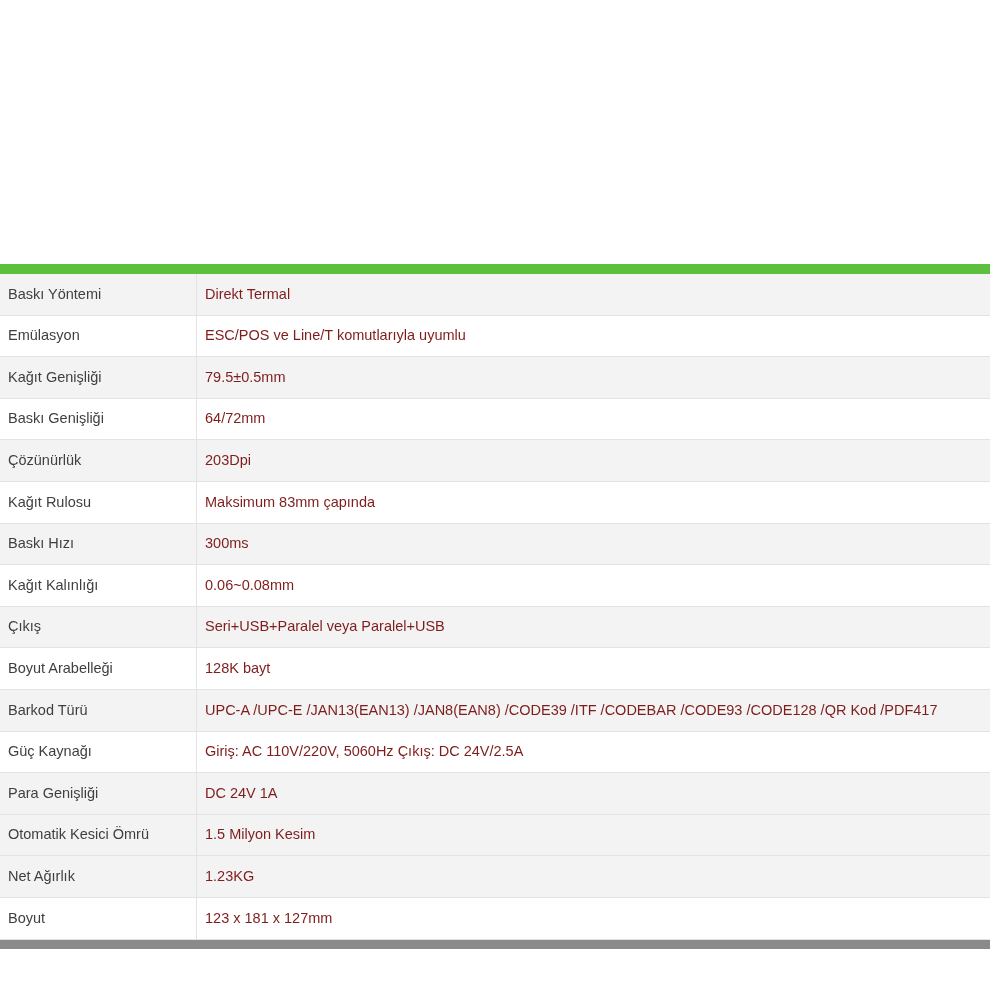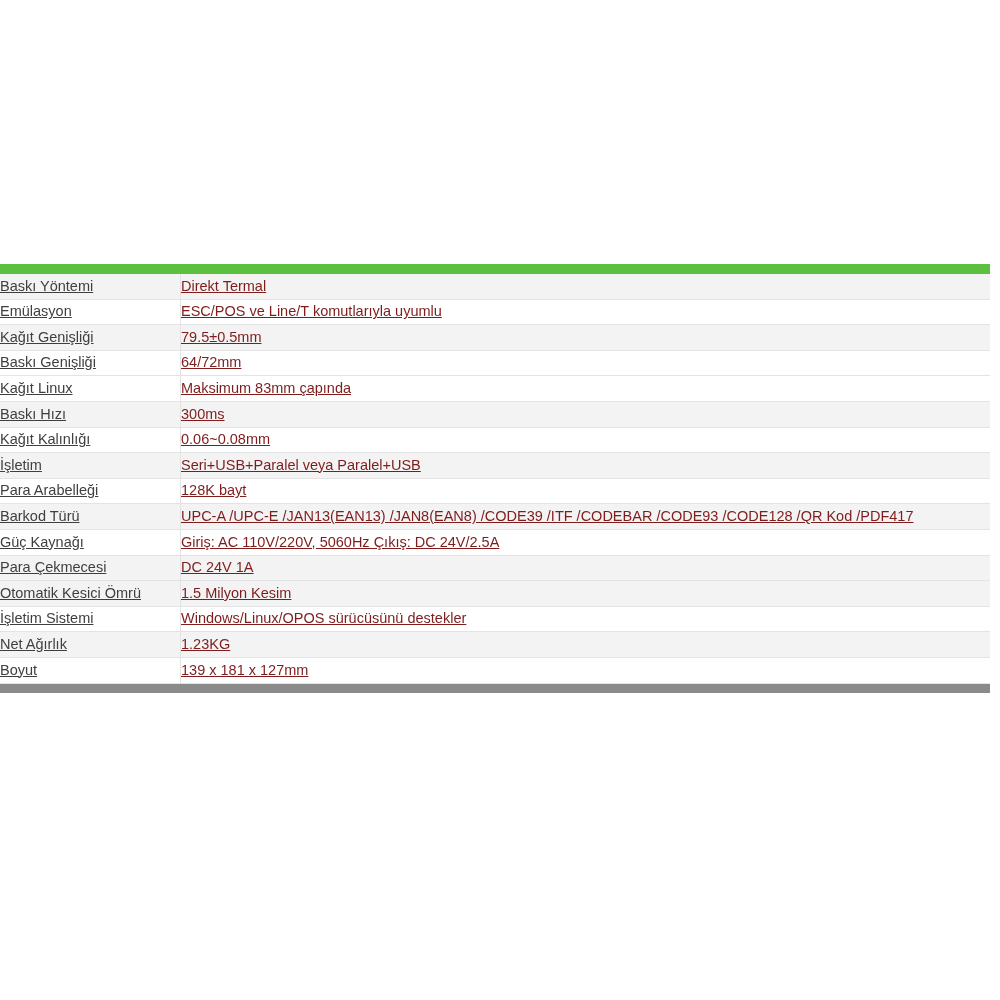--- a/index.html
+++ b/index.html
@@ -29,27 +29,26 @@
     width: 990px;
     height: 10px;
     background: #5cbf3d;
   }
   table.spec-table {
     width: 990px;
     border-collapse: collapse;
     table-layout: fixed;
   }
   table.spec-table td {
-    padding: 0;
+    padding: 8px;
     vertical-align: middle;
     font-size: 14.5px;
     line-height: 1.2;
     height: 24.6px;
     border-bottom: 1px solid #e3e3e3;
-    text-decoration: underline;
   }
   td.key {
     width: 180px;
     padding-left: 4px;
     color: #3f3f3f;
     border-right: 1px solid #e3e3e3;
   }
   td.val {
     padding-left: 15px;
     color: #7f1d1d;
@@ -84,65 +83,65 @@
           <td class="val">ESC/POS ve Line/T komutlarıyla uyumlu</td>
         </tr>
         <tr class="odd">
           <td class="key">Kağıt Genişliği</td>
           <td class="val">79.5±0.5mm</td>
         </tr>
         <tr class="even">
           <td class="key">Baskı Genişliği</td>
           <td class="val">64/72mm</td>
         </tr>
+        <tr class="odd">
+          <td class="key">Çözünürlük</td>
+          <td class="val">203Dpi</td>
+        </tr>
         <tr class="even">
-          <td class="key">Kağıt Linux</td>
+          <td class="key">Kağıt Rulosu</td>
           <td class="val">Maksimum 83mm çapında</td>
         </tr>
         <tr class="odd">
           <td class="key">Baskı Hızı</td>
           <td class="val">300ms</td>
         </tr>
         <tr class="even">
           <td class="key">Kağıt Kalınlığı</td>
           <td class="val">0.06~0.08mm</td>
         </tr>
         <tr class="odd">
-          <td class="key">İşletim</td>
+          <td class="key">Çıkış</td>
           <td class="val">Seri+USB+Paralel veya Paralel+USB</td>
         </tr>
         <tr class="even">
-          <td class="key">Para Arabelleği</td>
+          <td class="key">Boyut Arabelleği</td>
           <td class="val">128K bayt</td>
         </tr>
         <tr class="odd">
           <td class="key">Barkod Türü</td>
           <td class="val">UPC-A /UPC-E /JAN13(EAN13) /JAN8(EAN8) /CODE39 /ITF /CODEBAR /CODE93 /CODE128 /QR Kod /PDF417</td>
         </tr>
         <tr class="even">
           <td class="key">Güç Kaynağı</td>
           <td class="val">Giriş: AC 110V/220V, 5060Hz Çıkış: DC 24V/2.5A</td>
         </tr>
         <tr class="odd">
-          <td class="key">Para Çekmecesi</td>
+          <td class="key">Para Genişliği</td>
           <td class="val">DC 24V 1A</td>
         </tr>
         <tr class="odd">
           <td class="key">Otomatik Kesici Ömrü</td>
           <td class="val">1.5 Milyon Kesim</td>
-        </tr>
-        <tr class="even">
-          <td class="key">İşletim Sistemi</td>
-          <td class="val">Windows/Linux/OPOS sürücüsünü destekler</td>
         </tr>
         <tr class="odd">
           <td class="key">Net Ağırlık</td>
           <td class="val">1.23KG</td>
         </tr>
         <tr class="even">
           <td class="key">Boyut</td>
-          <td class="val">139 x 181 x 127mm</td>
+          <td class="val">123 x 181 x 127mm</td>
         </tr>
       </tbody>
     </table>
     <div class="bottom-bar"></div>
   </div>
 </div>
 
 </body></html>

